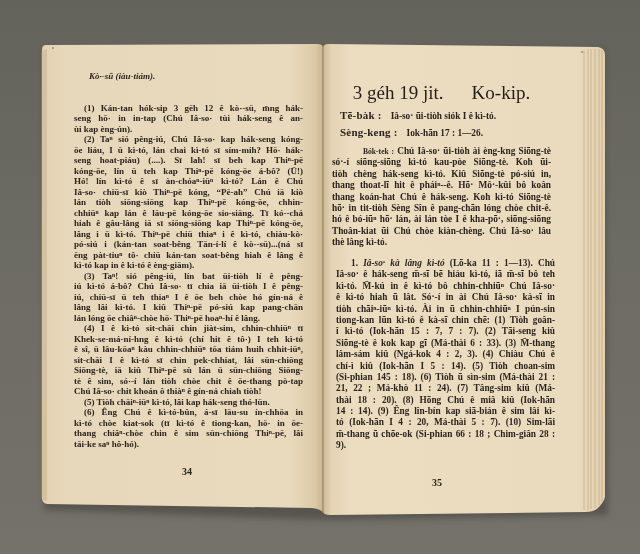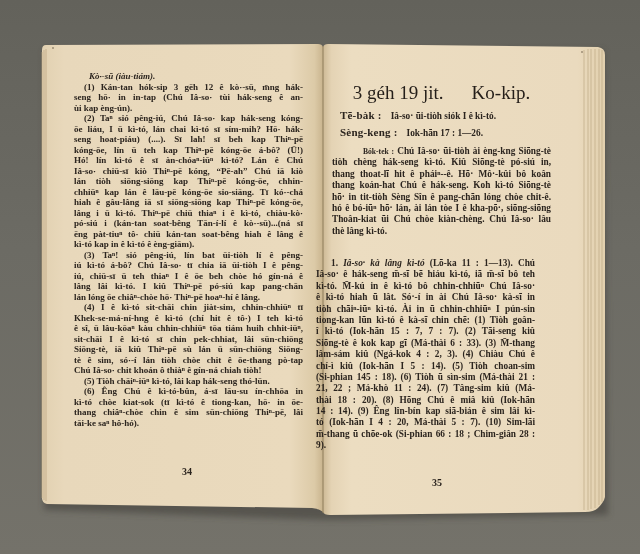--- a/index.html
+++ b/index.html
@@ -10,33 +10,33 @@
   }
   .book-svg { position:absolute; left:0; top:0; width:640px; height:554px; }
   .ink { color:#2b241e; }
   .txt { position:absolute; }
   .lp { left:74px; top:71px; width:229px; font-weight:bold; font-size:9px; line-height:10.5px; }
   .rp-font { font-weight:bold; font-size:9.3px; line-height:11.4px; }
   .ln { display:block; height:10.5px; white-space:nowrap; text-align:justify; text-align-last:justify; overflow:visible; }
   .rp-font .ln { height:11.4px; }
   .ln.last { text-align-last:left; }
   .ln.first { padding-left:10px; }
-  .heading { font-style:italic; padding-left:15px; height:10.5px; margin-bottom:0; white-space:nowrap; }
+  .heading { font-style:italic; padding-left:15px; height:10.5px; margin-bottom:21px; white-space:nowrap; }
   .para + .para { margin-top:0; }
   .it { font-style:italic; }
   .title {
     position:absolute; left:332px; top:82px; width:219px; height:22px;
     display:flex; justify-content:center; gap:28px;
     font-size:19px; line-height:22px; font-weight:normal; color:#241e19; white-space:nowrap;
   }
   .field { position:absolute; left:340px; white-space:nowrap; font-size:9.3px; line-height:11px; font-weight:bold; }
   .field .lbl { font-size:11px; letter-spacing:0.2px; margin-right:9px; }
   .obj { left:332px; top:146px; width:219px; }
   .obj .ln.first { padding-left:7px; }
-  .sec { left:316px; top:258px; width:219px; }
+  .sec { left:336px; top:258px; width:219px; }
   .sec .ln.first { padding-left:15px; }
   .lbl-b { font-size:7.6px;padding-left:24px; }
   .pgnum { position:absolute; width:40px; text-align:center; font-weight:bold; font-size:10px; line-height:12px; }
 </style>
 </head>
 <body>
 
 <svg class="book-svg" viewBox="0 0 640 554" xmlns="http://www.w3.org/2000/svg">
   <defs>
     <linearGradient id="lpg" x1="0" y1="0" x2="1" y2="0">
@@ -142,20 +142,21 @@
 
 <div class="field ink" style="top:110px;">
   <span class="lbl">Tē-bàk :</span><span>Iâ-so· ūi-tiòh siók I ê kì-tó.</span>
 </div>
 <div class="field ink" style="top:127px;">
   <span class="lbl">Sèng-keng :</span><span>Iok-hān 17 : 1—26.</span>
 </div>
 
 <div class="txt obj rp-font ink">
   <span class="ln first"><span class="lbl-b">Bók-tek :</span> <span>Chú Iâ-so· ūi-tiòh ài èng-kng Siōng-tè</span></span>
+  <span class="ln">só·-í siōng-siōng kì-tó kau-pòe Siōng-tè. Koh ūi-</span>
   <span class="ln">tiòh chèng hák-seng kì-tó. Kiû Siōng-tè pó-siú in,</span>
   <span class="ln">thang thoat-lī hit ê pháiⁿ--ê. Hō· Mô·-kûi bô koân</span>
   <span class="ln">thang koán-hat Chú ê hák-seng. Koh kì-tó Siōng-tè</span>
   <span class="ln">hō· in tit-tiòh Sèng Sîn ê pang-chān lóng chòe chit-ê.</span>
   <span class="ln">hó ê bó-iūⁿ hō· lán, ài lán tòe I ê kha-pō·, siōng-siōng</span>
   <span class="ln">Thoân-kiat ūi Chú chòe kiàn-chèng. Chú Iâ-so· lâu</span>
   <span class="ln last">thè lâng kì-tó.</span>
 </div>
 
 <div class="txt sec rp-font ink">

